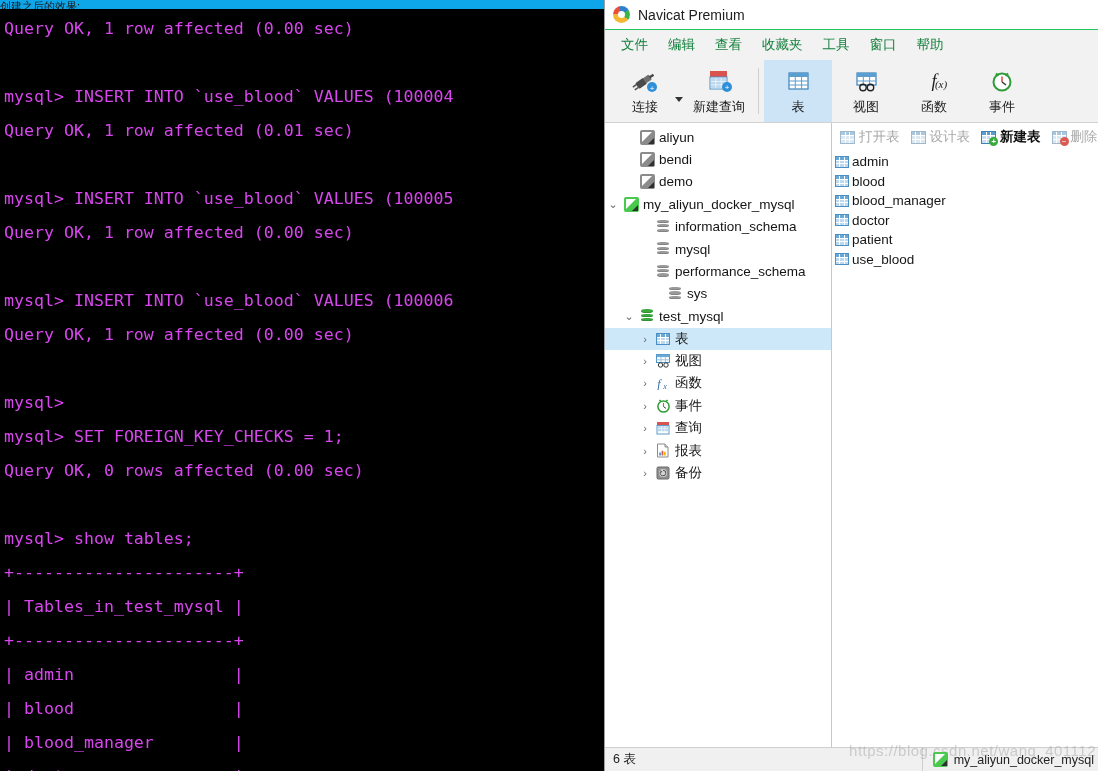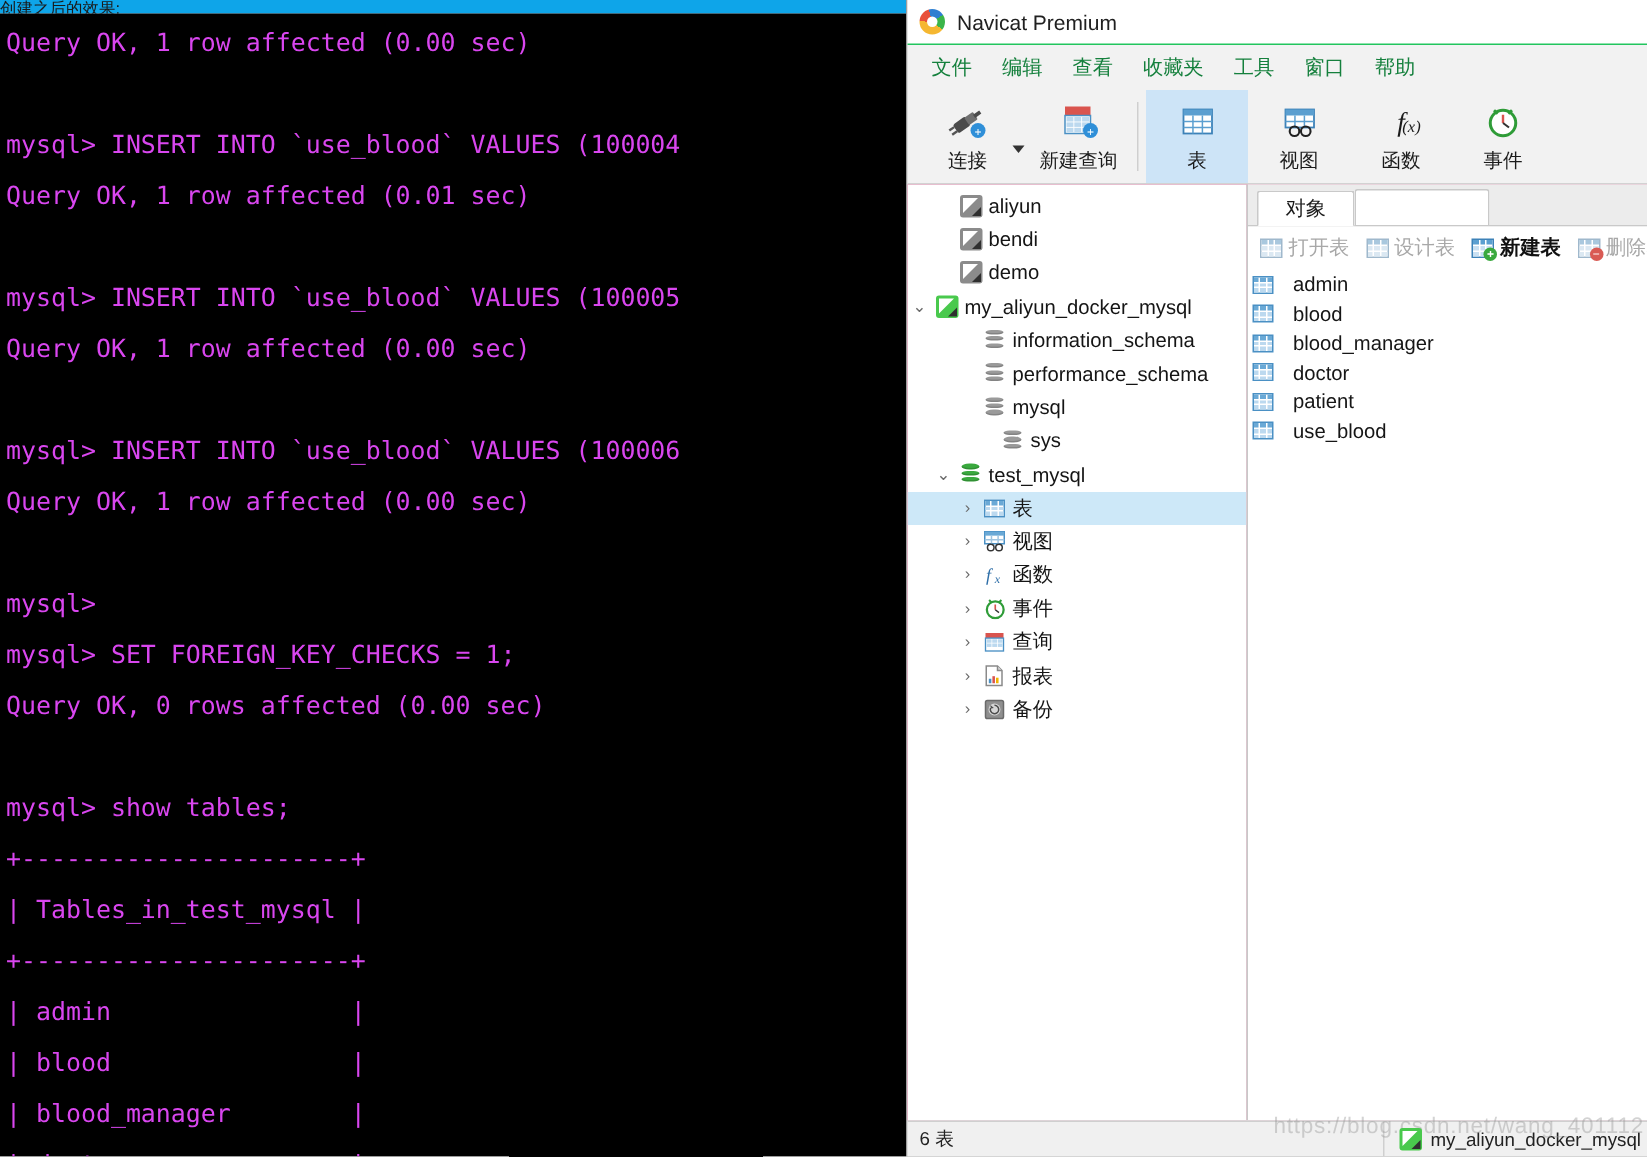--- a/index.html
+++ b/index.html
@@ -257,21 +257,21 @@
     width: 9px; height: 9px; border-radius: 50%;
     font-size: 8px; line-height: 9px; text-align: center;
     color: #ffffff;
   }
   .act-ico-badge.plus { background: #3aa93e; }
   .act-ico-badge.minus { background: #d95b54; }
 
   #obj-list { flex: 1 1 auto; overflow: hidden; padding-top: 1px; }
   .obj-row {
     display: flex; align-items: center;
-    height: 19.5px; gap: 13px;
+    height: 19.5px; gap: 3px;
     font-size: 13.5px; color: #161616;
     padding-left: 3px; cursor: default;
     white-space: nowrap;
   }
 
   
   #statusbar {
     height: 24px; flex: 0 0 24px;
     background: #f0f0f0;
     border-top: 1px solid #cfcfcf;
@@ -503,32 +503,32 @@
         </div>
         <div class="tree-row" style="padding-left:32px">
           <span class="tw-arrow placeholder">›</span>
           <span class="tree-ico">
               <span class="ico-db">
                 <i></i>
                 <i></i>
                 <i></i>
               </span>
             </span>
-          <span class="tree-label">performance_schema</span>
+          <span class="tree-label">mysql</span>
         </div>
         <div class="tree-row" style="padding-left:32px">
           <span class="tw-arrow placeholder">›</span>
           <span class="tree-ico">
               <span class="ico-db">
                 <i></i>
                 <i></i>
                 <i></i>
               </span>
             </span>
-          <span class="tree-label">mysql</span>
+          <span class="tree-label">performance_schema</span>
         </div>
         <div class="tree-row" style="padding-left:44px">
           <span class="tw-arrow placeholder">›</span>
           <span class="tree-ico">
               <span class="ico-db">
                 <i></i>
                 <i></i>
                 <i></i>
               </span>
             </span>
@@ -649,26 +649,20 @@
               <path d="M4.2 4 L4.6 6.4 L6.6 6" fill="#4a4a4a"></path>
             </svg>
           </span>
           <span class="tree-label">备份</span>
         </div>
 
       </div>
 
       <div id="object-pane">
 
-        <div id="obj-tabstrip">
-          <div class="obj-tab active">
-            <span>对象</span>
-          </div>
-          <div class="obj-tab blank"></div>
-        </div>
 
         <div id="obj-actionbar">
           <div class="act-btn disabled">
             <span class="act-ico">
                 <span></span>
                 <span></span>
                 <span></span>
                 <span></span>
                 <span></span>
                 <span></span>

